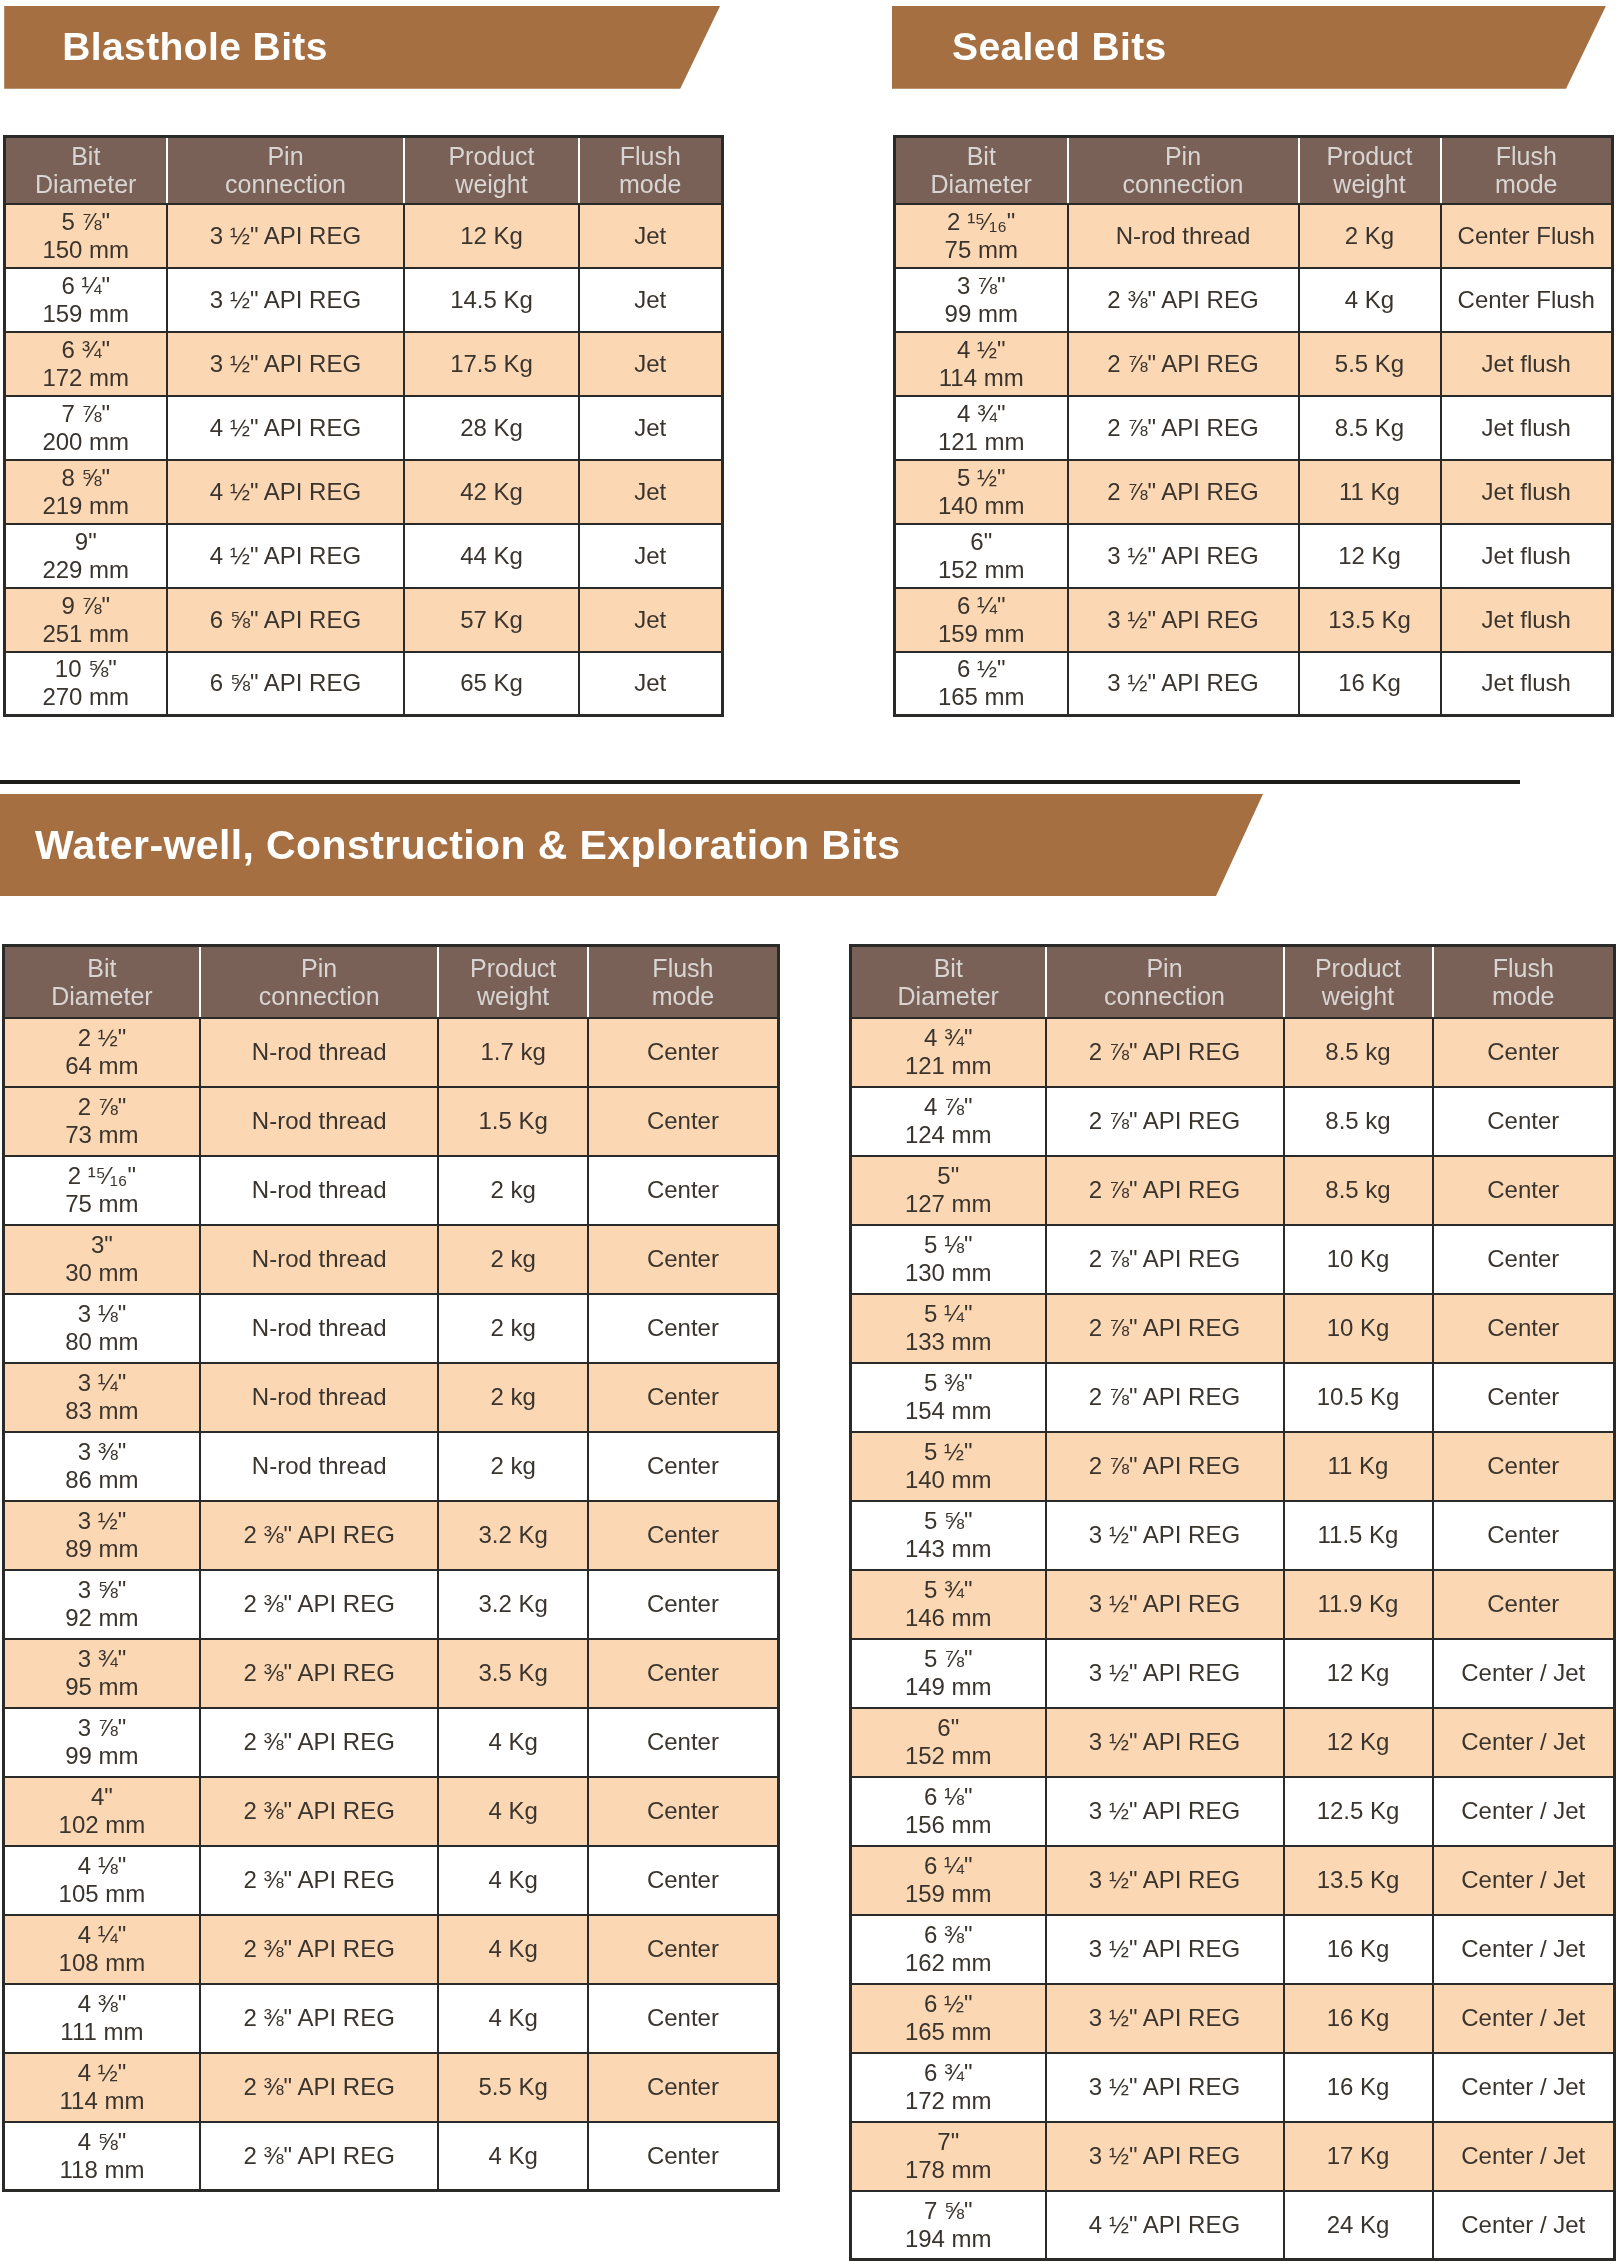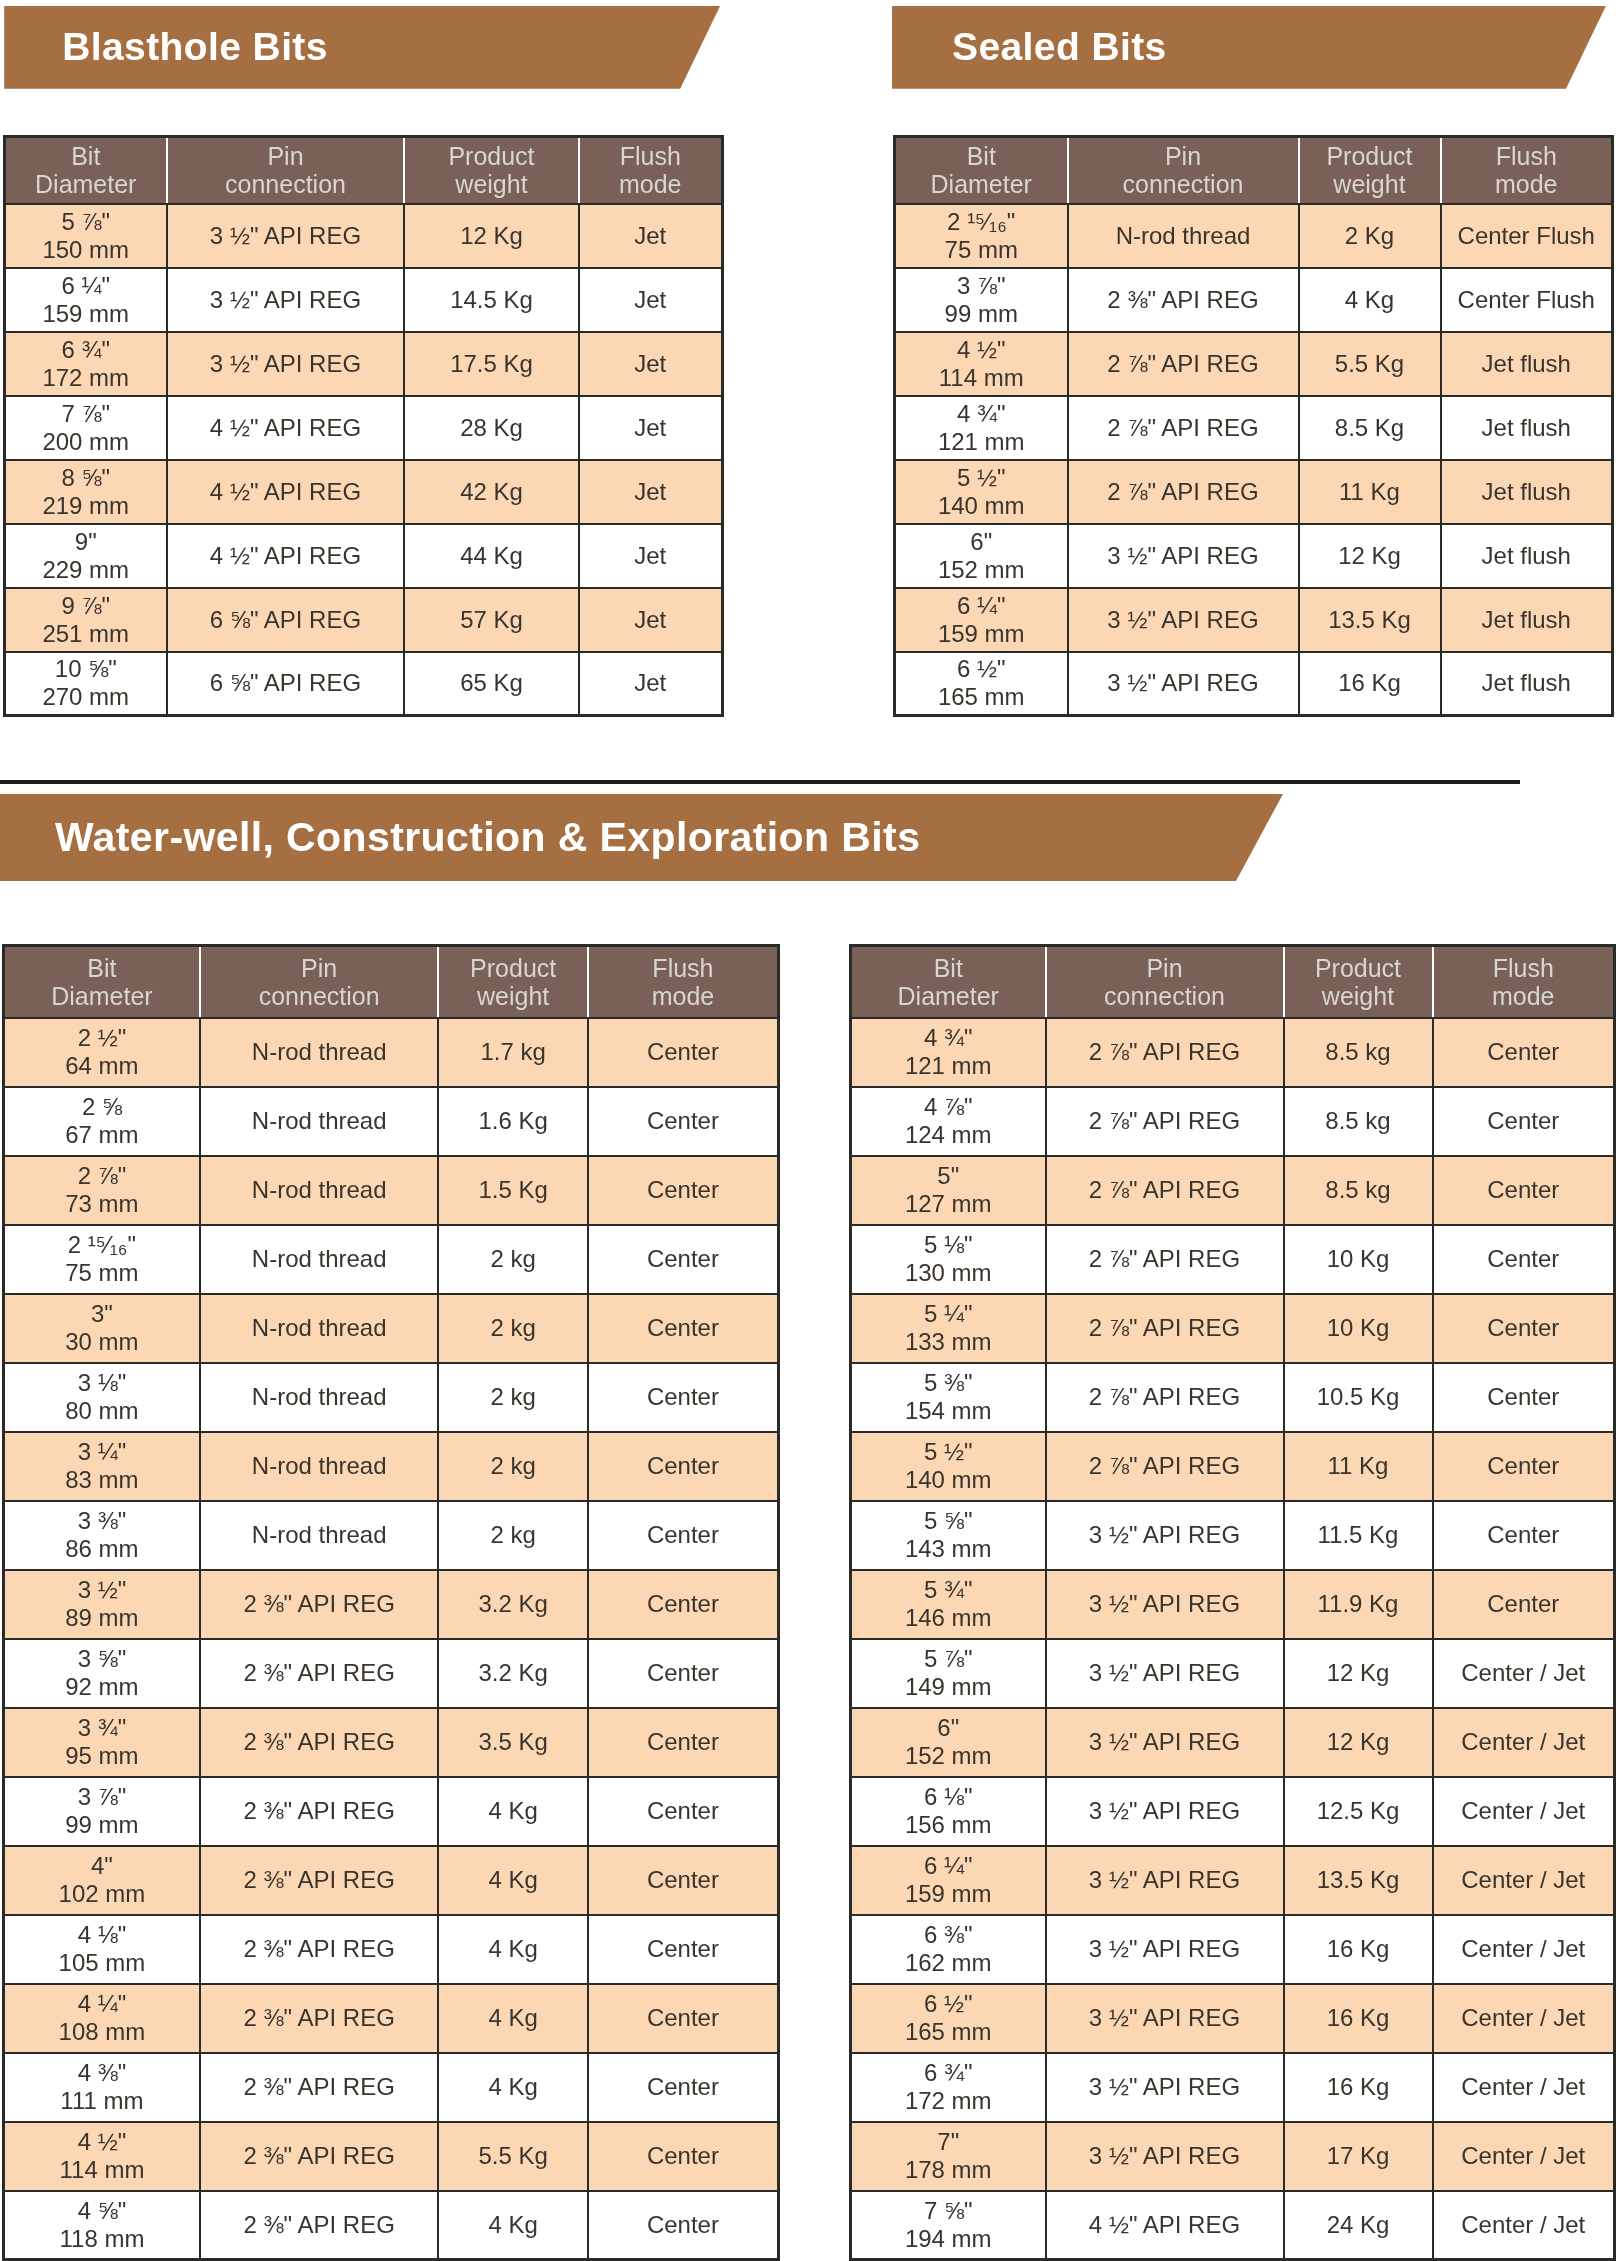--- a/index.html
+++ b/index.html
@@ -13,21 +13,21 @@
   
   .banner{
     position:absolute;background:#a56f42;color:#ffffff;
     display:flex;align-items:center;font-weight:700;
   }
   .banner .banner-title{white-space:nowrap;letter-spacing:0.4px;}
   .banner-blasthole{left:4.2px;top:5.8px;width:658px;height:83px;padding-left:58px;font-size:39px;
     clip-path:polygon(0 0,100% 0,calc(100% - 40px) 100%,0 100%);}
   .banner-sealed{left:892px;top:5.8px;width:654px;height:83px;padding-left:60px;font-size:39px;
     clip-path:polygon(0 0,100% 0,calc(100% - 40px) 100%,0 100%);}
-  .banner-waterwell{left:0;top:794px;width:1228px;height:87px;padding-left:55px;font-size:41px;
+  .banner-waterwell{left:0;top:794px;width:1228px;height:102px;padding-left:35px;font-size:41px;
     clip-path:polygon(0 0,100% 0,calc(100% - 47px) 100%,0 100%);}
 
   .divider{position:absolute;left:0;top:780px;width:1520px;height:4.2px;background:#1d1d1b;}
 
   
   table.bits-table{
     position:absolute;border-collapse:collapse;table-layout:fixed;
     border:3.3px solid #2a2a28;
   }
   .bits-table th,.bits-table td{
@@ -376,35 +376,20 @@
           <td class="c-pin">
             <div>N-rod thread</div>
           </td>
           <td class="c-wt">
             <div>1.7 kg</div>
           </td>
           <td class="c-fl">
             <div>Center</div>
           </td>
         </tr>
-        <tr class="row-white">
-          <td class="c-dia">
-            <div>2 ⅝</div>
-            <div>67 mm</div>
-          </td>
-          <td class="c-pin">
-            <div>N-rod thread</div>
-          </td>
-          <td class="c-wt">
-            <div>1.6 Kg</div>
-          </td>
-          <td class="c-fl">
-            <div>Center</div>
-          </td>
-        </tr>
         <tr class="row-peach">
           <td class="c-dia">
             <div>2 ⅞"</div>
             <div>73 mm</div>
           </td>
           <td class="c-pin">
             <div>N-rod thread</div>
           </td>
           <td class="c-wt">
             <div>1.5 Kg</div>

